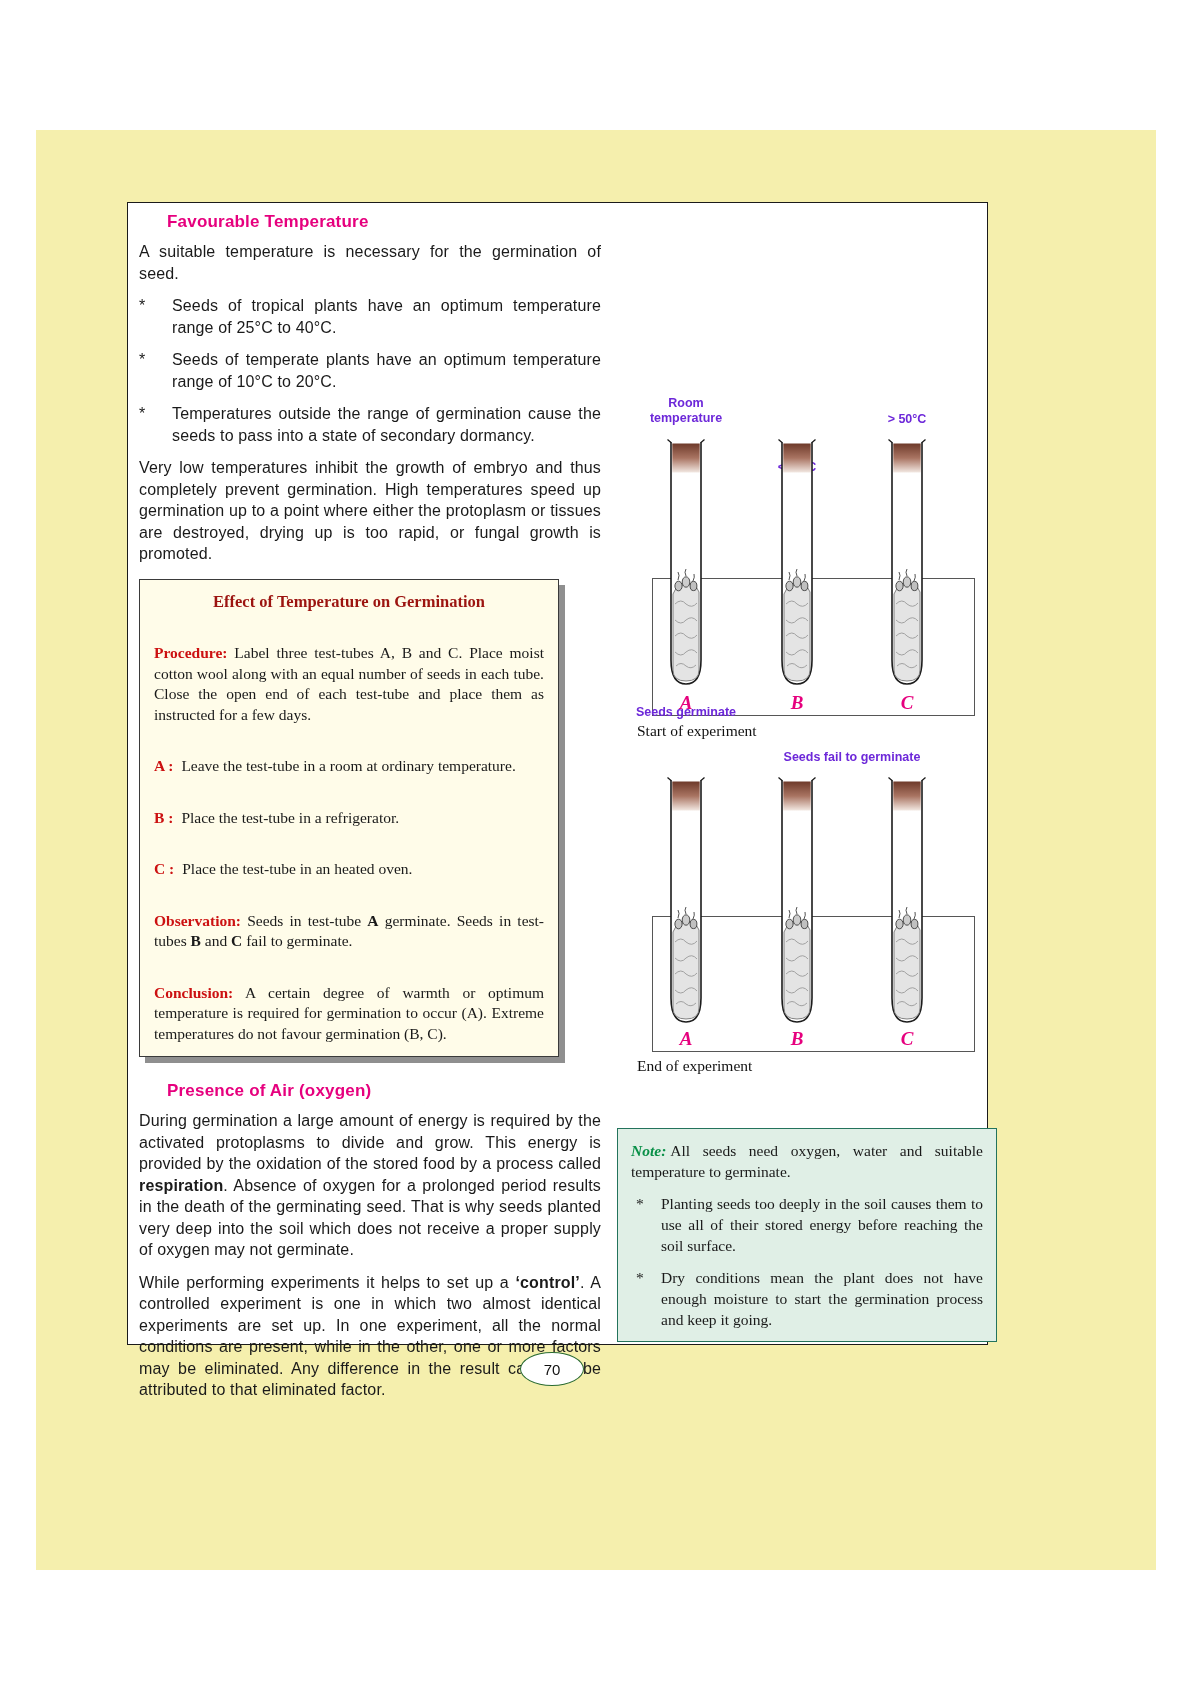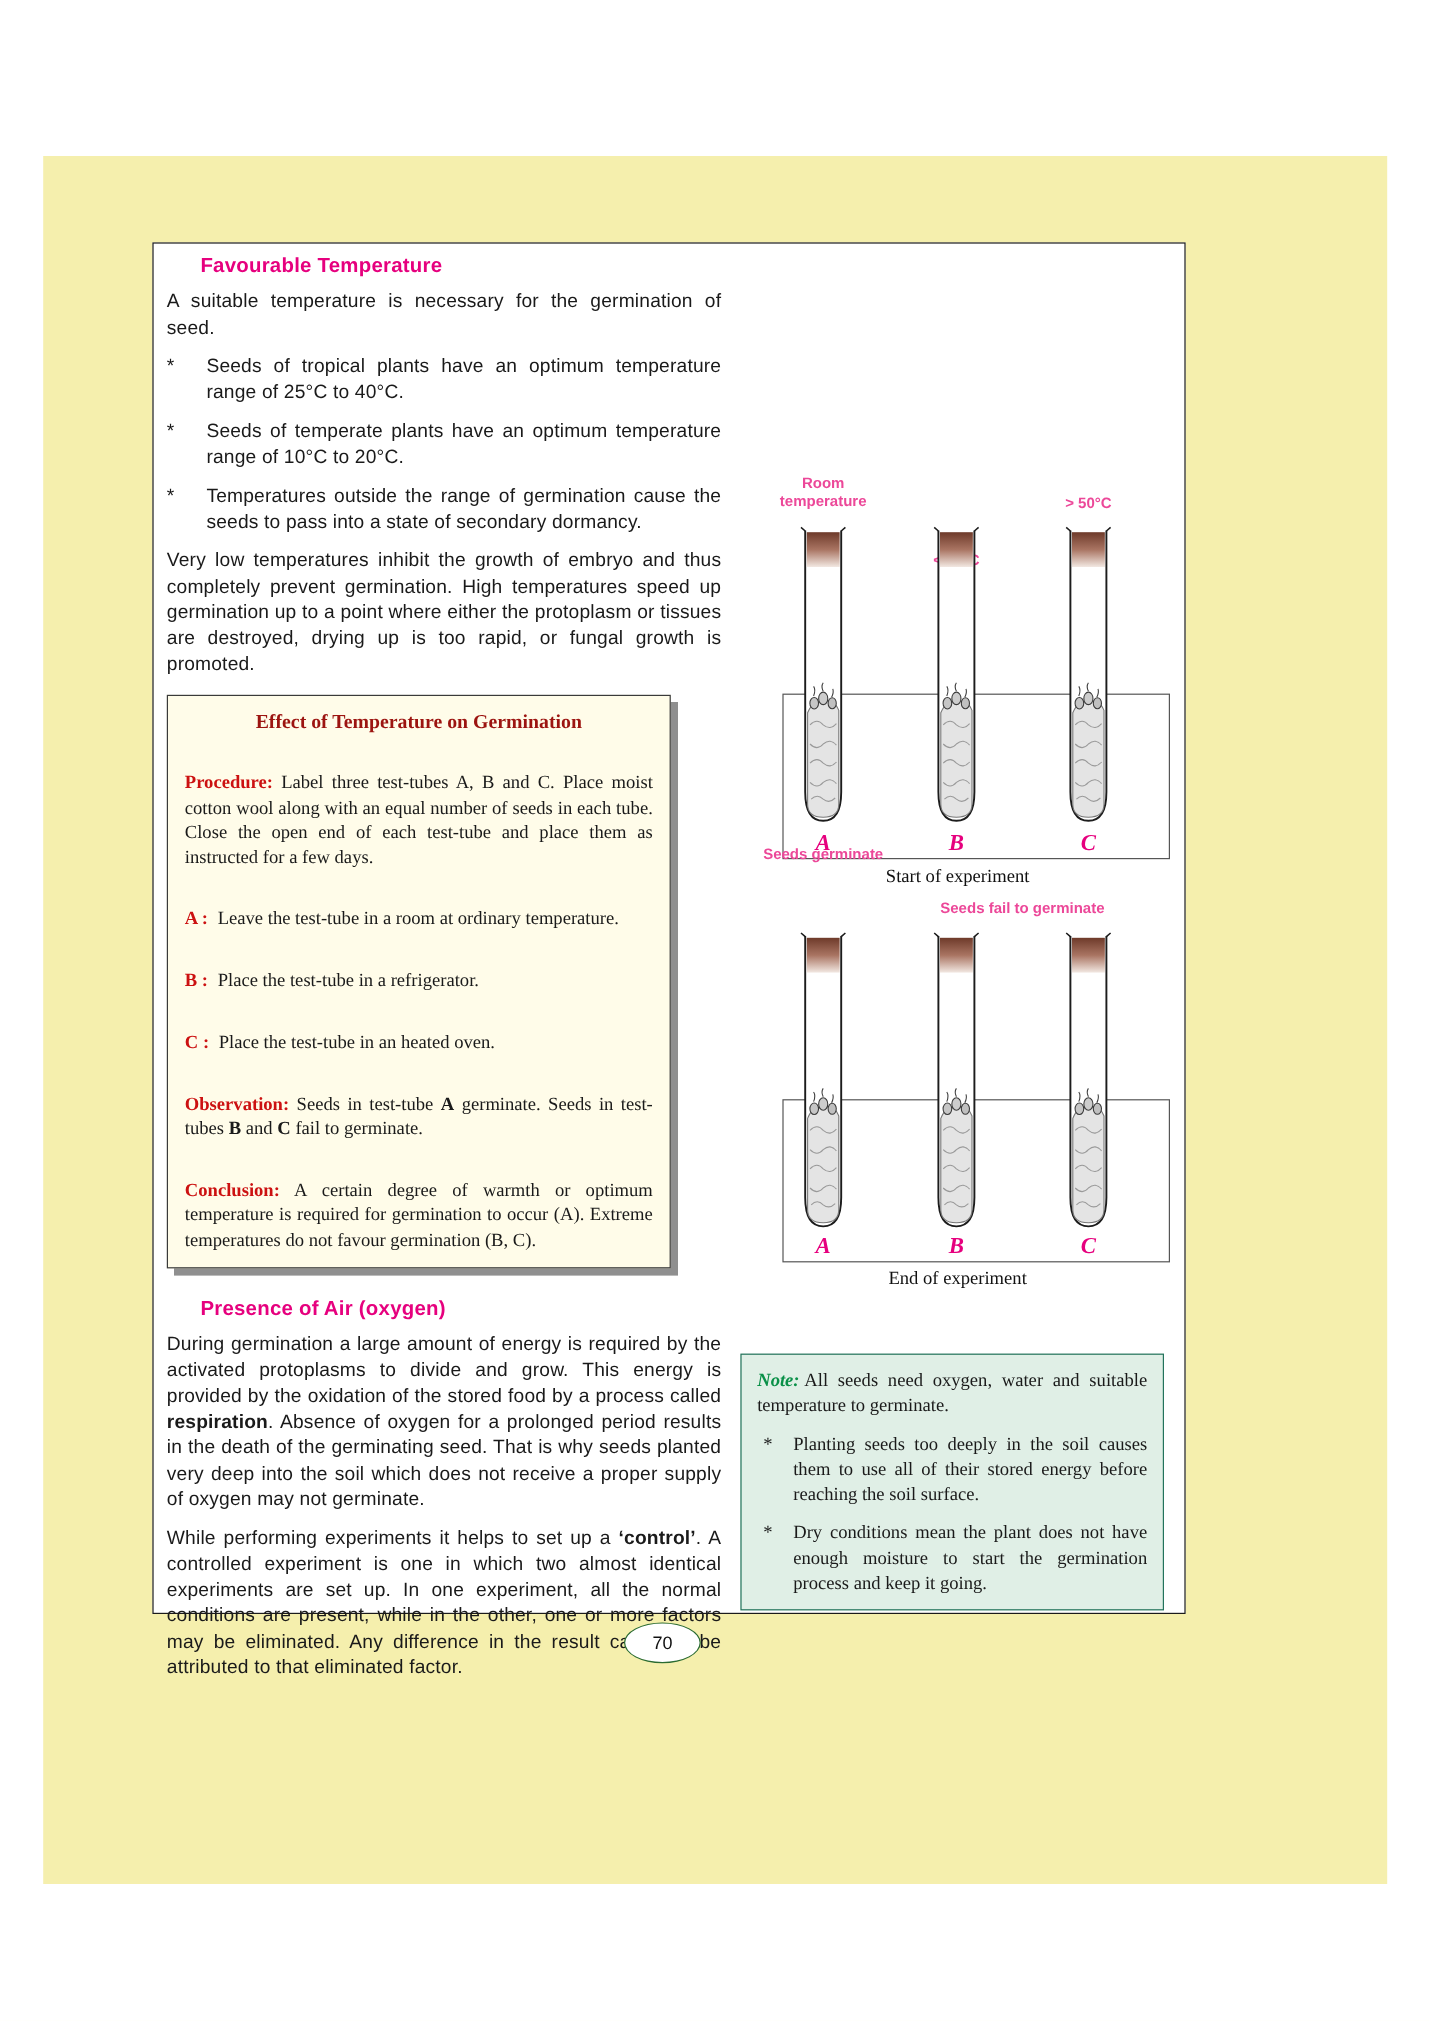--- a/index.html
+++ b/index.html
@@ -18,27 +18,27 @@
   .bullet .star { width:33px; flex:none; }
   .bullet .b-text { flex:1; text-align:justify; }
 
   .exp-box { background:#fffce9; border:1px solid #3a3a3a; box-shadow:6px 6px 0 #8f8f8f; padding:12px 14px 10px 14px;
              font-family:"Liberation Serif", serif; font-size:15.5px; line-height:20.5px; margin:14px 0 24px 0; width:420px; }
   .exp-title { text-align:center; font-weight:bold; color:#9c1410; font-size:16.5px; margin-bottom:8px; }
   .exp-p { text-align:justify; margin-bottom:9px;margin-top:31px; }
   .red-b { color:#cc1111; font-weight:bold; }
   .step-label { margin-right:8px; }
 
-  .cond-label { position:absolute; color:#ec4899; font-weight:bold; font-size:12.5px; line-height:15px; text-align:center; }
+  .cond-label { position:absolute; color:#6d28d9; font-weight:bold; font-size:12.5px; line-height:15px; text-align:center; }
   .tube { position:absolute; width:56px; height:256px; }
   .fig-frame { position:absolute; border:1px solid #565656; background:transparent; }
   .abc { position:absolute; width:56px; color:#e6007e; font-family:"Liberation Serif", serif; font-style:italic; font-weight:bold; font-size:19px; text-align:center; }
-  .fig-caption { position:absolute; width:322px; text-align:center; font-family:"Liberation Serif", serif; font-size:15.5px; color:#111; }
+  .fig-caption { position:absolute; width:322px; text-align:left; font-family:"Liberation Serif", serif; font-size:15.5px; color:#111; }
 
-  .note-box { position:absolute; left:617px; top:1128px; width:353px; min-height:208px; background:#e0efe6; border:1px solid #23735c;
+  .note-box { position:absolute; left:617px; top:1128px; width:380px; min-height:208px; background:#e0efe6; border:1px solid #23735c;
               padding:11px 13px; font-family:"Liberation Serif", serif; font-size:15.5px; line-height:21px; }
   .note-p { text-align:justify; }
   .note-label { color:#0a9048; font-weight:bold; font-style:italic; margin-right:4px; }
   .note-bullet { display:flex; margin-top:11px; }
   .note-bullet .nstar { width:30px; flex:none; padding-left:5px; }
   .note-bullet .nb-text { flex:1; text-align:justify; }
 
   .page-oval { position:absolute; left:520px; top:1352px; width:64px; height:34px; background:#ffffff; border:1.5px solid #2a6b31;
                border-radius:50%; display:flex; align-items:center; justify-content:center; font-size:15px; color:#111; }
 </style>

